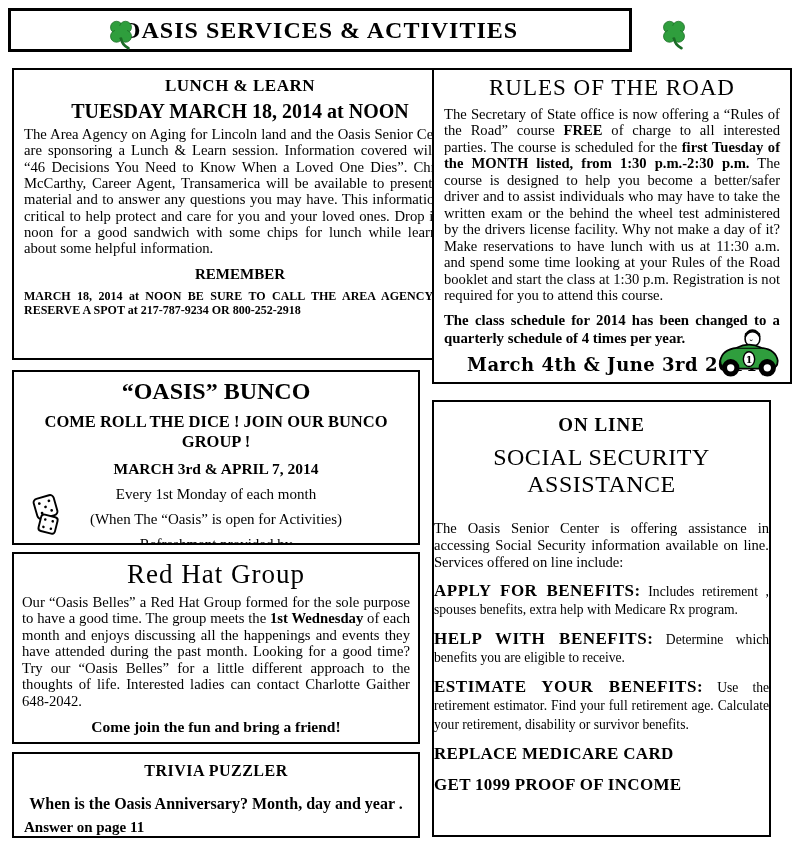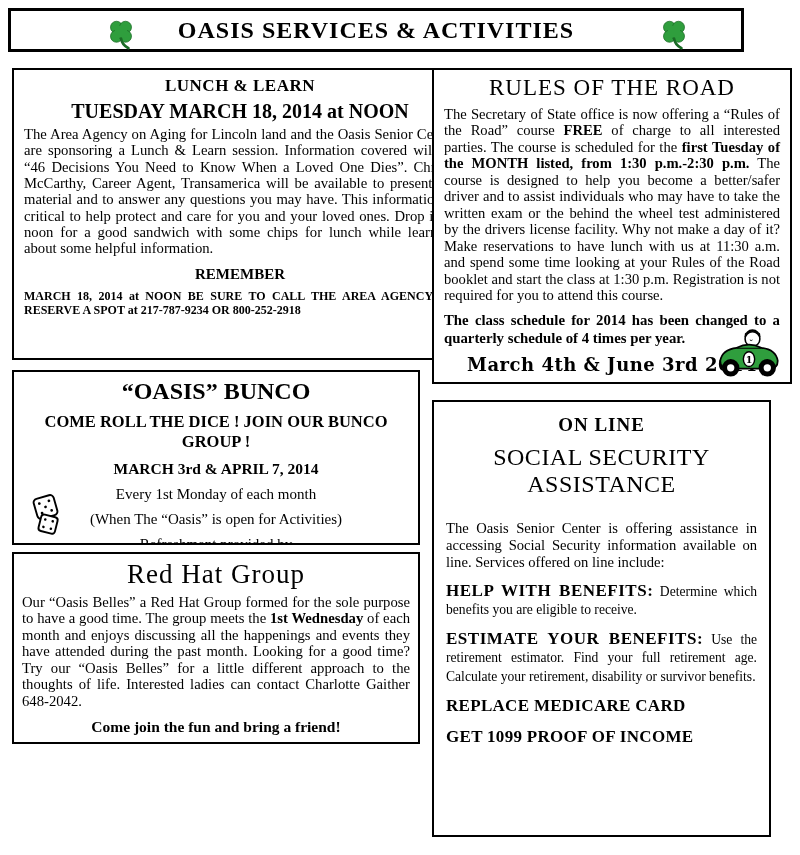--- a/index.html
+++ b/index.html
@@ -3,37 +3,37 @@
 <meta charset="utf-8">
 <style>
   * { margin:0; padding:0; box-sizing:border-box; }
   html,body { background:#e8e8e8; }
   .page {
     position:relative; width:800px; height:855px; background:#ffffff;
     font-family:"Liberation Serif","DejaVu Serif",serif; color:#000;
     margin:0 auto; overflow:hidden;
   }
   .header-box {
-    position:absolute; left:8px; top:8px; width:736px; height:44px;
+    position:absolute; left:8px; top:8px; width:624px; height:44px;
     border:3px solid #000; display:flex; align-items:center; justify-content:center;
   }
   .header-title {
     font-size:24px; font-weight:bold; letter-spacing:1px;
   }
   .shamrock { position:absolute; top:6px; width:30px; height:34px; }
   .shamrock.left { left:95px; }
   .shamrock.right { left:648px; }
 
   .box { position:absolute; border:2px solid #000; background:#fff; overflow:hidden; }
   #lunch  { left:12px;  top:68px;  width:456px; height:292px; padding:4px 10px; }
   #bunco  { left:12px;  top:370px; width:408px; height:175px; padding:4px 10px; }
   #redhat { left:12px;  top:552px; width:408px; height:192px; padding:4px 8px; }
   #trivia { left:12px;  top:752px; width:408px; height:86px;  padding:4px 10px; }
   #rules  { left:432px; top:68px;  width:360px; height:316px; padding:4px 10px; }
-  #ss     { left:432px; top:400px; width:339px; height:437px; padding:4px 12px; }
+  #ss     { left:432px; top:400px; width:339px; height:437px; padding:4px 0; }
   .b { font-weight:bold; }
 
   
   .ll-title { font-size:17px; font-weight:bold; text-align:center; margin-top:2px; letter-spacing:0.5px; }
   .ll-sub   { font-size:20px; font-weight:bold; text-align:center; margin:4px 0 3px; }
   .ll-body  { font-size:14.7px; line-height:1.11; text-align:justify; }
   .ll-rem   { font-size:15px; font-weight:bold; text-align:center; margin-top:9px; }
   .ll-cta   { font-size:12px; font-weight:bold; text-align:justify; line-height:1.22; margin-top:6px; }
 
   
@@ -137,20 +137,25 @@
     </svg>
   </div>
 
   <div class="box" id="redhat">
     <div class="rh-title">Red Hat Group</div>
     <div class="rh-body"><span>Our “Oasis Belles” a Red Hat Group formed for the sole purpose to have a good time.  The group meets the </span><span class="b">1st Wednesday</span><span> of each month and enjoys discussing all the happenings and events they have attended during the past month. Looking for a good time? Try our “Oasis Belles” for a little different approach to the thoughts of life. Interested ladies can contact Charlotte Gaither 648-2042.</span></div>
     <div class="rh-l1">Come join the fun and bring a friend!</div>
 
   </div>
 
+  <div class="box" id="trivia">
+    <div class="tr-title">TRIVIA PUZZLER</div>
+    <div class="tr-q">When is the Oasis Anniversary? Month, day and year .</div>
+    <div class="tr-a">Answer on page 11</div>
+  </div>
 
   <div class="box" id="rules">
     <div class="ro-title">RULES OF THE ROAD</div>
     <div class="ro-body"><span>The Secretary of State office is now offering a “Rules of the Road” course </span><span class="b">FREE</span><span> of charge to all interested parties. The course is scheduled for the </span><span class="b">first Tuesday of the MONTH listed, from 1:30 p.m.-2:30 p.m.</span><span> The course is designed to help you become a better/safer driver and to assist individuals who may have to take the written exam or the behind the wheel test administered by the drivers license facility. Why not make a day of it? Make reservations to have lunch with us at 11:30 a.m. and spend some time looking at your Rules of the Road booklet and start the class at 1:30 p.m. Registration is not required for you to attend this course.</span></div>
     <div class="ro-p2">The class schedule for 2014 has been changed to a quarterly schedule of 4 times per year.</div>
     <div class="ro-dates">March 4th &amp; June 3rd 2014</div>
     <svg class="car" viewBox="0 0 80 62">
 
       <circle cx="44" cy="15" r="8.5" fill="#fff" stroke="#000" stroke-width="1.8"></circle>
       <path d="M35.5 13 A 8.5 8.5 0 0 1 52.5 13 L 52 9 Q 44 2 36 9 Z" fill="#2f9e3d" stroke="#000" stroke-width="1.5"></path>
@@ -166,20 +171,21 @@
         <circle cx="19" cy="48" r="4.2" fill="#fff"></circle>
       <circle cx="61" cy="48" r="10" fill="#000"></circle>
         <circle cx="61" cy="48" r="4.2" fill="#fff"></circle>
     </svg>
   </div>
 
   <div class="box" id="ss">
     <div class="ss-t1">ON LINE</div>
     <div class="ss-t2">SOCIAL SECURITY ASSISTANCE</div>
     <div class="ss-intro">The Oasis Senior Center is offering assistance in accessing Social Security information available on line.  Services offered on line include:</div>
+    <div class="ss-item"><span class="ss-head">APPLY FOR BENEFITS:</span><span class="ss-desc">  Includes retirement , spouses benefits, extra help with Medicare Rx program.</span></div>
     <div class="ss-item"><span class="ss-head">HELP WITH BENEFITS:</span><span class="ss-desc">  Determine which benefits you are eligible to receive.</span></div>
     <div class="ss-item"><span class="ss-head">ESTIMATE YOUR BENEFITS:</span><span class="ss-desc">  Use the retirement estimator. Find your full retirement age. Calculate your retirement, disability or survivor benefits.</span></div>
     <div class="ss-solo">REPLACE MEDICARE CARD</div>
     <div class="ss-solo">GET 1099 PROOF OF INCOME</div>
 
   </div>
 
 </div>
 
 </body></html>

